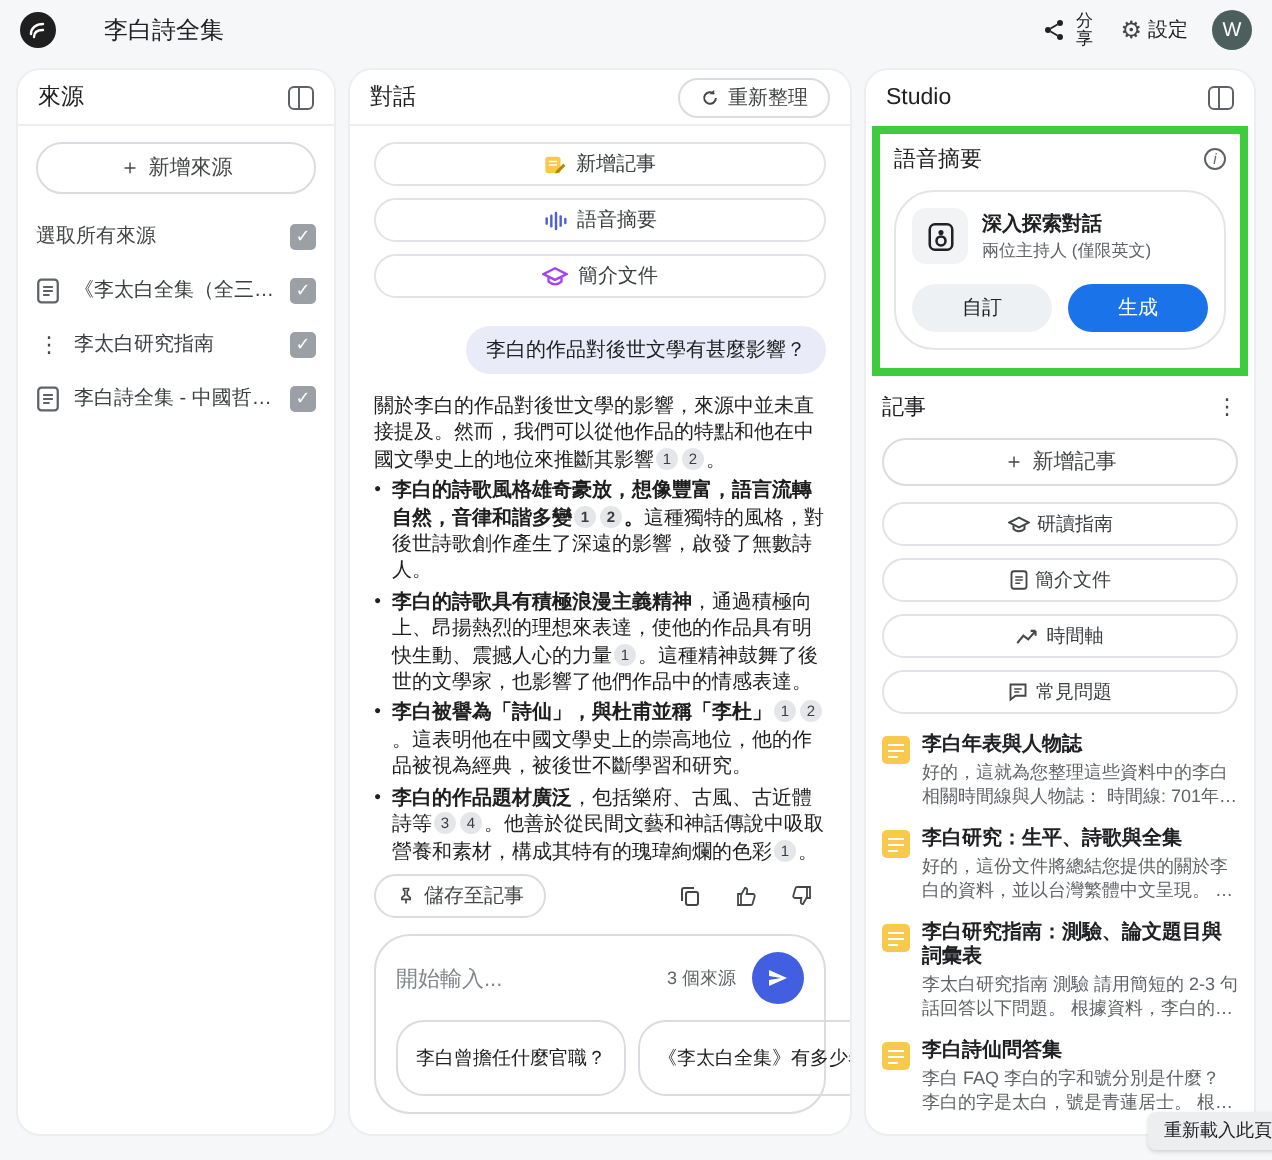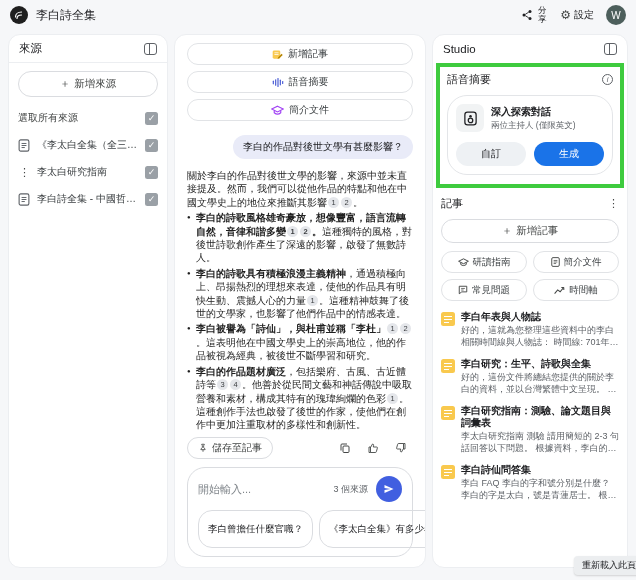--- a/index.html
+++ b/index.html
@@ -2,21 +2,21 @@
 <html style="--accent-blue: #1a73e8; --send-blue: #415fe0; --annotation-green: #3ecb3e; --note-yellow: #f9c94e;"><head>
 <meta charset="utf-8">
 <style>
   * { margin:0; padding:0; box-sizing:border-box; }
   html,body { width:636px; height:580px; overflow:hidden; }
   body {
     font-family:"Liberation Sans","DejaVu Sans",sans-serif;
     background:#f6f7f9; color:#202124; position:relative;
   }
   
-  .topbar { height:30px; display:flex; align-items:center; padding:11px 10px; gap:8px;justify-content:flex-end; }
+  .topbar { height:30px; display:flex; align-items:center; padding:11px 10px; gap:24px;justify-content:flex-end; }
   .logo { width:18px; height:18px; border-radius:50%; background:#1f1f1f; display:flex; align-items:center; justify-content:center; flex:0 0 auto; }
   .logo svg { display:block; }
   .app-title { font-size:12px; font-weight:500; color:#202124; }
   .topbar-right { margin-left:auto; display:flex; align-items:center; gap:12px; }
   .tb-btn { display:flex; align-items:center; gap:3px; font-size:10px; color:#202124; cursor:pointer; }
   .share-txt { width:12px; font-size:8.5px; line-height:9px; word-break:break-all; text-align:center; }
   .gear { font-size:12px; color:#444746; }
   .avatar { width:20px; height:20px; border-radius:50%; background:#4d5f5c; color:#fff; font-size:10px; display:flex; align-items:center; justify-content:center; font-weight:500; }
   
   .main { display:flex; gap:6px; padding:4px 8px 8px; height:546px; }
@@ -66,21 +66,21 @@
   .audio-card-top { display:flex; align-items:center; gap:7px; }
   .audio-tile { width:28px; height:28px; border-radius:7px; background:#f1f3f4; display:flex; align-items:center; justify-content:center; flex:0 0 auto; }
   .audio-title { font-size:10px; font-weight:700; color:#202124; }
   .audio-sub { font-size:8.5px; color:#5f6368; margin-top:1px; }
   .audio-btns { display:flex; gap:8px; margin-top:10px; }
   .btn-custom { flex:1; height:24px; border:none; border-radius:12px; background:#eef1f4; color:#202124; font-size:10px; cursor:pointer; font-family:inherit; }
   .btn-generate { flex:1; height:24px; border:none; border-radius:12px; background:var(--accent-blue,#1a73e8); color:#fff; font-size:10px; cursor:pointer; font-family:inherit; }
   .notes-head { margin-top:4px; }
   .dots-ic { font-size:11px; color:#444746; cursor:pointer; }
   .notes-add { margin-top:8px; height:24px; border-radius:13px; }
-  .tools-grid { display:grid; grid-template-columns:1fr 1fr; gap:6px; margin-top:8px; }
+  .tools-grid { display:grid; grid-template-columns:1fr; gap:6px; margin-top:8px; }
   .tool-pill { height:22px; border:1px solid #e1e3e6; border-radius:12px; display:flex; align-items:center; justify-content:center; gap:4px; font-size:9.5px; color:#3c4043; background:#fff; cursor:pointer; white-space:nowrap; }
   .notes-list { margin-top:10px; }
   .note-item { display:flex; gap:6px; margin-bottom:10px; cursor:pointer; }
   .note-ic { width:14px; height:14px; border-radius:2.5px; flex:0 0 auto; margin-top:1px;
              background:var(--note-yellow,#f9c94e);
              background-image:linear-gradient(#fff 0 0),linear-gradient(#fff 0 0),linear-gradient(#fff 0 0);
              background-size:8px 1.2px,8px 1.2px,5px 1.2px; background-position:3px 4px,3px 7px,3px 10px; background-repeat:no-repeat; }
   .note-title { font-size:10px; font-weight:700; color:#202124; line-height:12px; }
   .note-prev { font-size:9px; color:#5f6368; line-height:11.5px; margin-top:2px;
                display:-webkit-box; -webkit-line-clamp:2; -webkit-box-orient:vertical; overflow:hidden; }
@@ -158,20 +158,30 @@
               <path d="M4 5.5h6M4 8h6M4 10.5h4" stroke="#5f6368" stroke-width="1.2"></path>
             </svg>
         </span>
         <span class="lbl">李白詩全集 - 中國哲學書電子化...</span>
         <div class="checkbox">✓</div>
       </div>
     </div>
   </div>
 
   <div class="panel chat">
+    <div class="panel-head bordered">
+      <span>對話</span>
+      <button class="save-pill" style="height:20px;">
+        <svg width="10" height="10" viewBox="0 0 24 24">
+            <path d="M19 12a7 7 0 1 1-2.05-4.95" fill="none" stroke="#444746" stroke-width="2.4"></path>
+            <path d="M17 2v5.5h-5.5z" fill="#444746"></path>
+          </svg>
+        <span>重新整理</span>
+      </button>
+    </div>
     <div class="chat-body">
       <div class="action-pill">
         <svg width="11" height="11" viewBox="0 0 16 16">
             <rect x="1" y="2" width="11" height="12" rx="2" fill="#f9c94e"></rect>
             <path d="M9 12 14 7l1.6 1.6-5 5L8 14z" fill="#b58400"></path>
             <path d="M3.5 5.5h6M3.5 8h6" stroke="#fff" stroke-width="1.1"></path>
           </svg>
         <span>新增記事</span>
       </div>
       <div class="action-pill">
@@ -300,32 +310,32 @@
           <span>研讀指南</span>
         </div>
         <div class="tool-pill">
           <svg width="9" height="10" viewBox="0 0 14 16">
               <rect x="1" y="1" width="12" height="14" rx="2" fill="none" stroke="#444746" stroke-width="1.5"></rect>
               <path d="M4 5.5h6M4 8h6M4 10.5h4" stroke="#444746" stroke-width="1.2"></path>
             </svg>
           <span>簡介文件</span>
         </div>
         <div class="tool-pill">
+          <svg width="11" height="9" viewBox="0 0 18 14">
+              <path d="M1 12 6 6l4 3 6-7" fill="none" stroke="#444746" stroke-width="1.7"></path>
+              <path d="M16 2h-4M16 2v4" stroke="#444746" stroke-width="1.7" fill="none"></path>
+            </svg>
+          <span>時間軸</span>
+        </div>
+        <div class="tool-pill">
           <svg width="10" height="10" viewBox="0 0 16 16">
               <path d="M2 2h12v9H6l-4 3z" fill="none" stroke="#444746" stroke-width="1.5"></path>
               <path d="M5 5.5h6M5 8h4" stroke="#444746" stroke-width="1.2"></path>
             </svg>
           <span>常見問題</span>
-        </div>
-        <div class="tool-pill">
-          <svg width="11" height="9" viewBox="0 0 18 14">
-              <path d="M1 12 6 6l4 3 6-7" fill="none" stroke="#444746" stroke-width="1.7"></path>
-              <path d="M16 2h-4M16 2v4" stroke="#444746" stroke-width="1.7" fill="none"></path>
-            </svg>
-          <span>時間軸</span>
         </div>
       </div>
 
       <div class="notes-list">
         <div class="note-item">
           <div class="note-ic"></div>
           <div>
             <div class="note-title">李白年表與人物誌</div>
             <div class="note-prev">好的，這就為您整理這些資料中的李白相關時間線與人物誌： 時間線: 701年: 李白出生...</div>
           </div>

